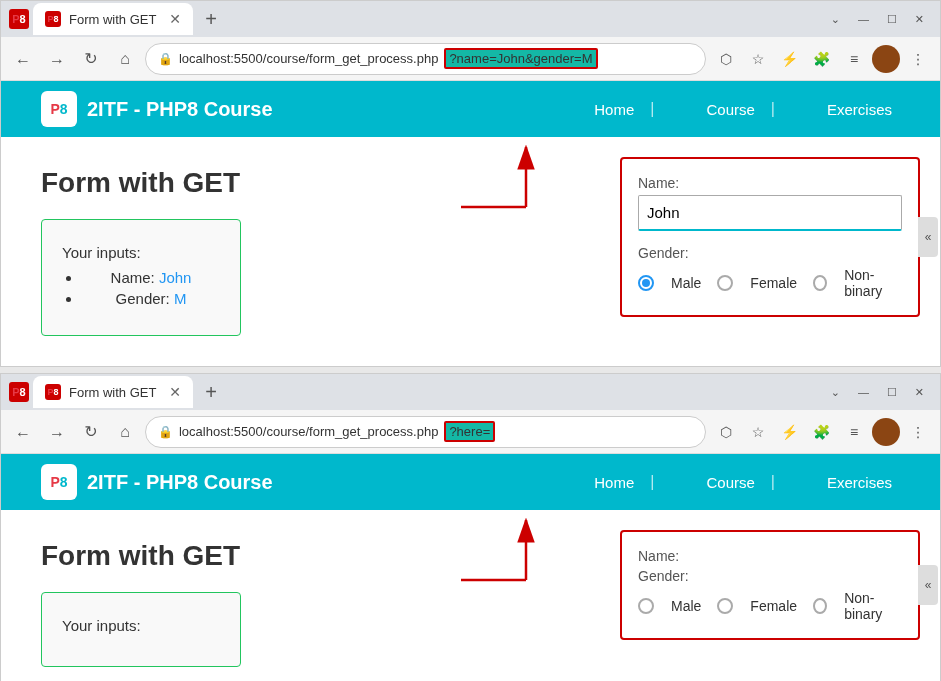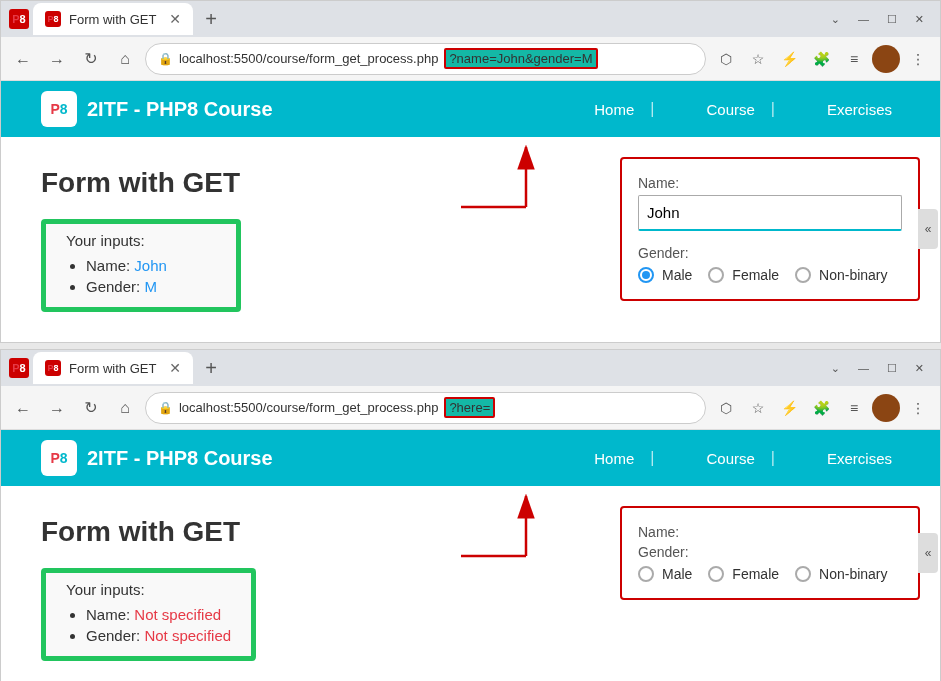--- a/index.html
+++ b/index.html
@@ -213,42 +213,43 @@
 
     .page-title {
       font-size: 28px;
       font-weight: bold;
       color: #333;
       margin-bottom: 20px;
     }
 
     .inputs-box {
       background: #f9f9f9;
-      border: 5px solid #22c55e;
+      border: 1px solid #22c55e;
       border-radius: 4px;
-      padding: 8px 20px;
+      padding: 24px 20px;
       display: inline-block;
       min-width: 200px;
     }
 
     .inputs-label {
       font-size: 15px;
       color: #333;
       margin-bottom: 8px;
     }
 
     .inputs-list {
       list-style: disc;
       padding-left: 20px;
     }
 
     .inputs-list li {
       font-size: 15px;
       color: #333;
       margin-bottom: 4px;
+      text-align: center;
     }
 
     .value-blue { color: #2196F3; }
     .value-red { color: #e63946; }
 
     
     .form-panel {
       position: absolute;
       right: 20px;
       top: 20px;
@@ -290,21 +291,21 @@
 
     .gender-options {
       display: flex;
       gap: 16px;
       align-items: center;
     }
 
     .gender-option {
       display: flex;
       align-items: center;
-      gap: 8px;
+      gap: 17px;
       font-size: 14px;
       color: #333;
     }
 
     .radio-circle {
       width: 16px;
       height: 16px;
       border-radius: 50%;
       border: 2px solid #aaa;
       display: flex;
@@ -538,30 +539,20 @@
         <span class="nav-sep">|</span>
         <a href="#">Exercises</a>
       </div>
     </div>
 
     <div class="site-body-wrapper">
       <div class="site-body">
         <div class="page-title">Form with GET</div>
         <div class="inputs-box">
           <div class="inputs-label">Your inputs:</div>
-          <ul class="inputs-list">
-            <li>
-              <span>Name: </span>
-              <span class="value-red">Not specified</span>
-            </li>
-            <li>
-              <span>Gender: </span>
-              <span class="value-red">Not specified</span>
-            </li>
-          </ul>
         </div>
 
         
         <div class="form-panel">
           <label>Name:</label>
           <div class="gender-label">Gender:</div>
           <div class="gender-options">
             <div class="gender-option">
               <div class="radio-circle"></div>
               <span>Male</span>

